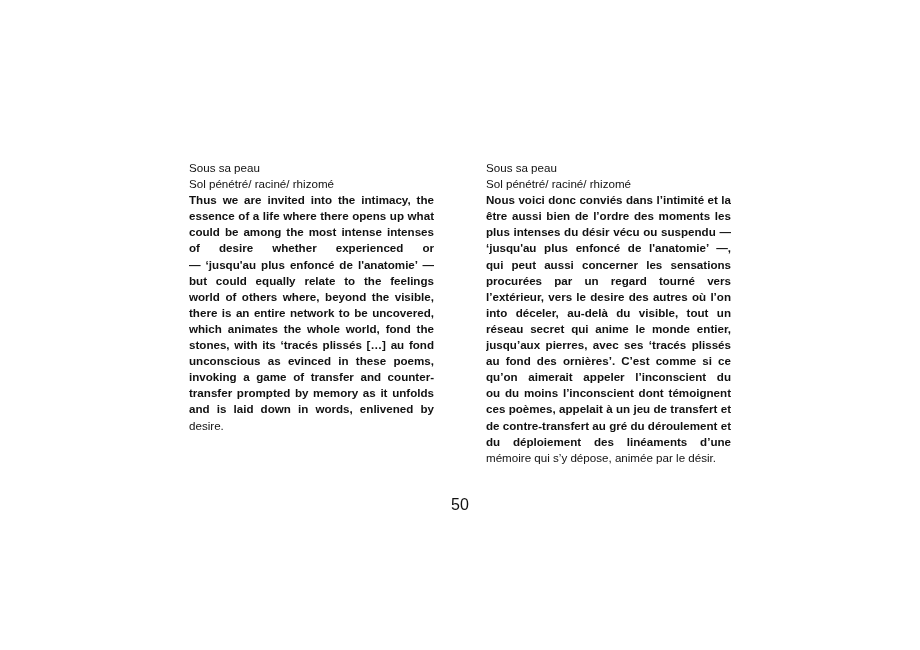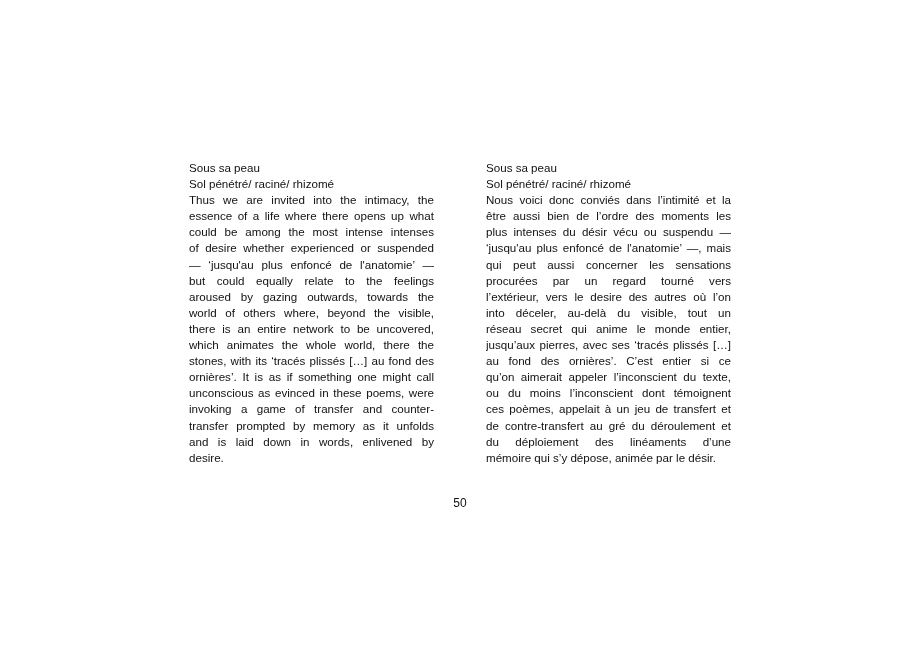--- a/index.html
+++ b/index.html
@@ -2,62 +2,60 @@
 <html><head>
   <meta charset="utf-8">
   <style>
     html, body { margin: 0; padding: 0; background: #ffffff; }
     body { width: 920px; height: 650px; position: relative; overflow: hidden;
       font-family: "Liberation Sans", "DejaVu Sans", sans-serif; color: #111111; }
     .col { position: absolute; top: 160px; width: 245px; font-size: 11.6px; line-height: 16.1px; }
     .col.left { left: 189px; }
     .col.right { left: 486px; }
     .line { display: block; white-space: nowrap; height: 16.1px; }
-    .line.j { text-align: justify; text-align-last: justify; white-space: normal; overflow: hidden; }
-    .pagenum { position: absolute; top: 496px; left: 0; width: 920px; text-align: center; font-size: 12px; }
+    .line.j { text-align: justify; text-align-last: justify; white-space: normal; overflow: hidden; font-weight: bold; }
+    .pagenum { position: absolute; top: 496px; left: 0; width: 920px; text-align: center; font-size: 16px; }
   </style>
 </head>
 <body>
 
 <div class="col left">
   <span class="line">Sous sa peau</span>
   <span class="line">Sol pénétré/ raciné/ rhizomé</span>
   <span class="line j">Thus we are invited into the intimacy, the</span>
   <span class="line j">essence of a life where there opens up what</span>
   <span class="line j">could be among the most intense intenses</span>
   <span class="line j">of desire whether experienced or suspended</span>
   <span class="line j">— ‘jusqu'au plus enfoncé de l'anatomie’ —</span>
   <span class="line j">but could equally relate to the feelings</span>
-  <span class="line j">aroused by gazing outwards, towards the</span>
   <span class="line j">world of others where, beyond the visible,</span>
   <span class="line j">there is an entire network to be uncovered,</span>
-  <span class="line j">which animates the whole world, there the</span>
+  <span class="line j">which animates the whole world, fond the</span>
   <span class="line j">stones, with its ‘tracés plissés […] au fond des</span>
-  <span class="line j">ornières’. It is as if something one might call</span>
   <span class="line j">unconscious as evinced in these poems, were</span>
   <span class="line j">invoking a game of transfer and counter-</span>
   <span class="line j">transfer prompted by memory as it unfolds</span>
   <span class="line j">and is laid down in words, enlivened by</span>
   <span class="line">desire.</span>
 </div>
 
 <div class="col right">
   <span class="line">Sous sa peau</span>
   <span class="line">Sol pénétré/ raciné/ rhizomé</span>
   <span class="line j">Nous voici donc conviés dans l’intimité et la</span>
   <span class="line j">être aussi bien de l’ordre des moments les</span>
   <span class="line j">plus intenses du désir vécu ou suspendu —</span>
   <span class="line j">‘jusqu'au plus enfoncé de l'anatomie’ —, mais</span>
   <span class="line j">qui peut aussi concerner les sensations</span>
   <span class="line j">procurées par un regard tourné vers</span>
   <span class="line j">l’extérieur, vers le desire des autres où l’on</span>
   <span class="line j">into déceler, au-delà du visible, tout un</span>
   <span class="line j">réseau secret qui anime le monde entier,</span>
   <span class="line j">jusqu’aux pierres, avec ses ‘tracés plissés […]</span>
-  <span class="line j">au fond des ornières’. C’est entier si ce</span>
+  <span class="line j">au fond des ornières’. C’est comme si ce</span>
   <span class="line j">qu’on aimerait appeler l’inconscient du texte,</span>
   <span class="line j">ou du moins l’inconscient dont témoignent</span>
   <span class="line j">ces poèmes, appelait à un jeu de transfert et</span>
   <span class="line j">de contre-transfert au gré du déroulement et</span>
   <span class="line j">du déploiement des linéaments d’une</span>
   <span class="line">mémoire qui s’y dépose, animée par le désir.</span>
 </div>
 
 <div class="pagenum">50</div>
 

